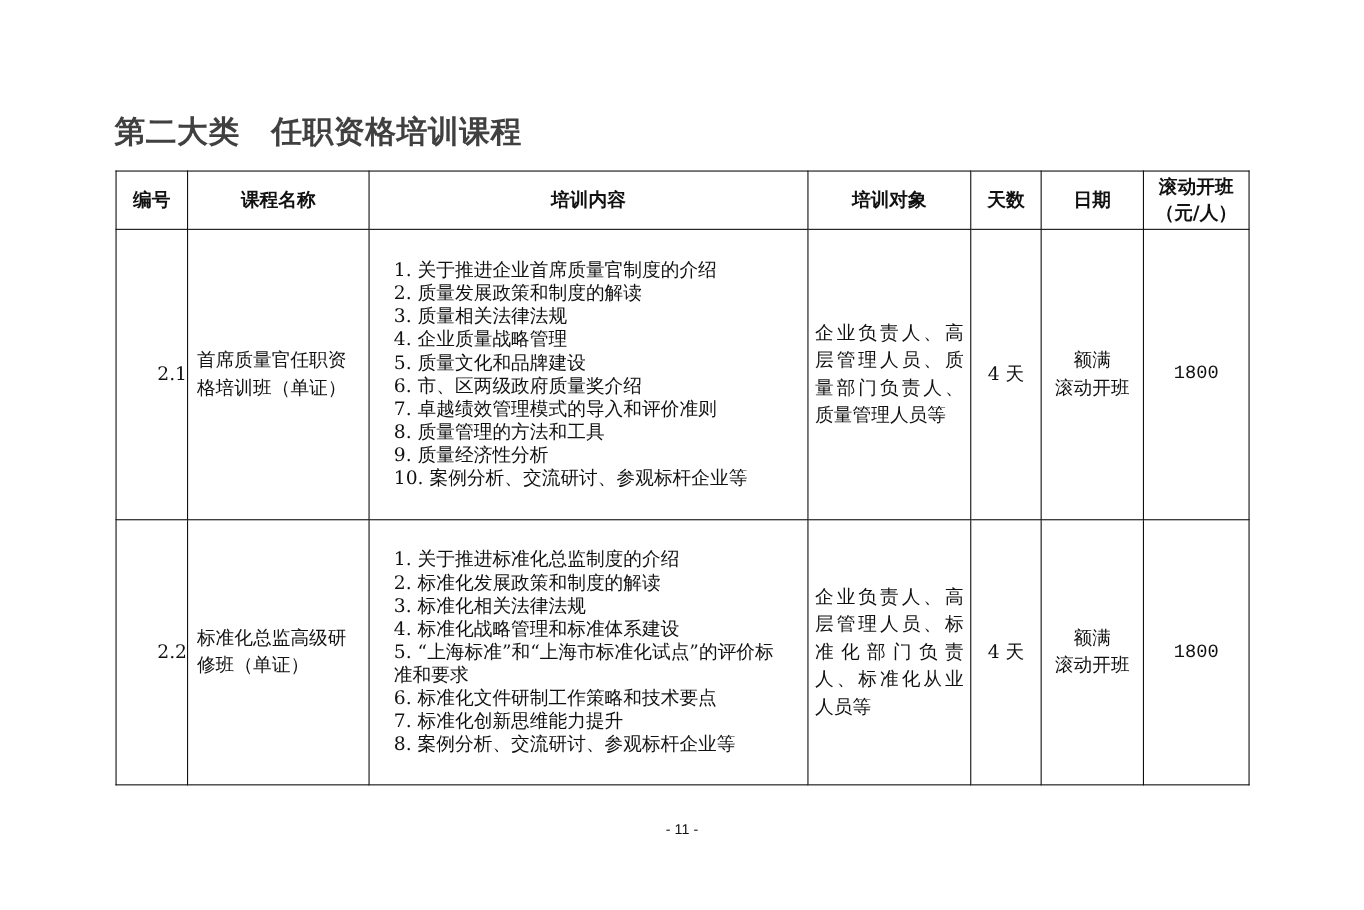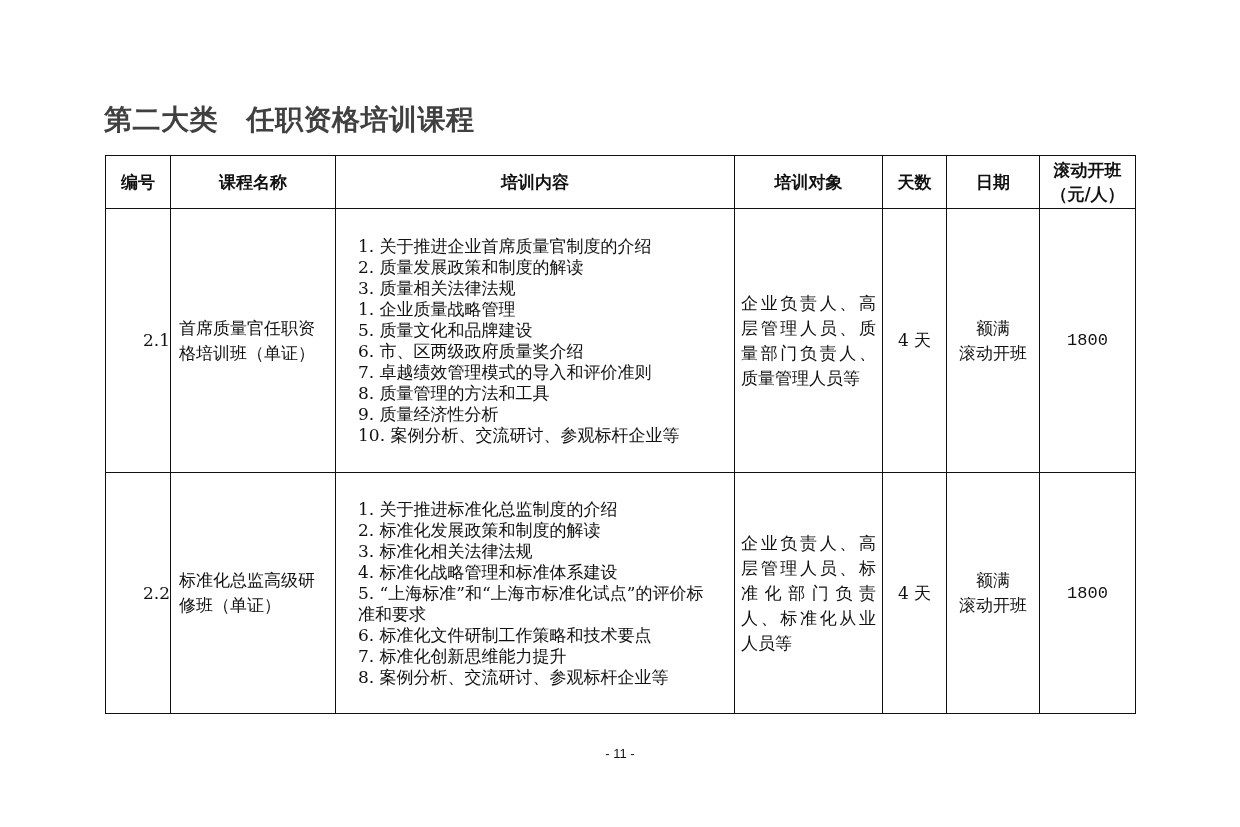--- a/index.html
+++ b/index.html
@@ -73,21 +73,21 @@
   </tr>
 
   <tr class="row1">
     <td class="c-num">2.1</td>
     <td class="c-name">首席质量官任职资格培训班（单证）</td>
     <td class="c-content">
       <ol>
         <li>1. 关于推进企业首席质量官制度的介绍</li>
         <li>2. 质量发展政策和制度的解读</li>
         <li>3. 质量相关法律法规</li>
-        <li>1. 企业质量战略管理</li>
+        <li>4. 企业质量战略管理</li>
         <li>5. 质量文化和品牌建设</li>
         <li>6. 市、区两级政府质量奖介绍</li>
         <li>7. 卓越绩效管理模式的导入和评价准则</li>
         <li>8. 质量管理的方法和工具</li>
         <li>9. 质量经济性分析</li>
         <li>10. 案例分析、交流研讨、参观标杆企业等</li>
       </ol>
     </td>
     <td class="c-target">企业负责人、高层管理人员、质量部门负责人、质量管理人员等</td>
     <td class="c-days">4 天</td>

